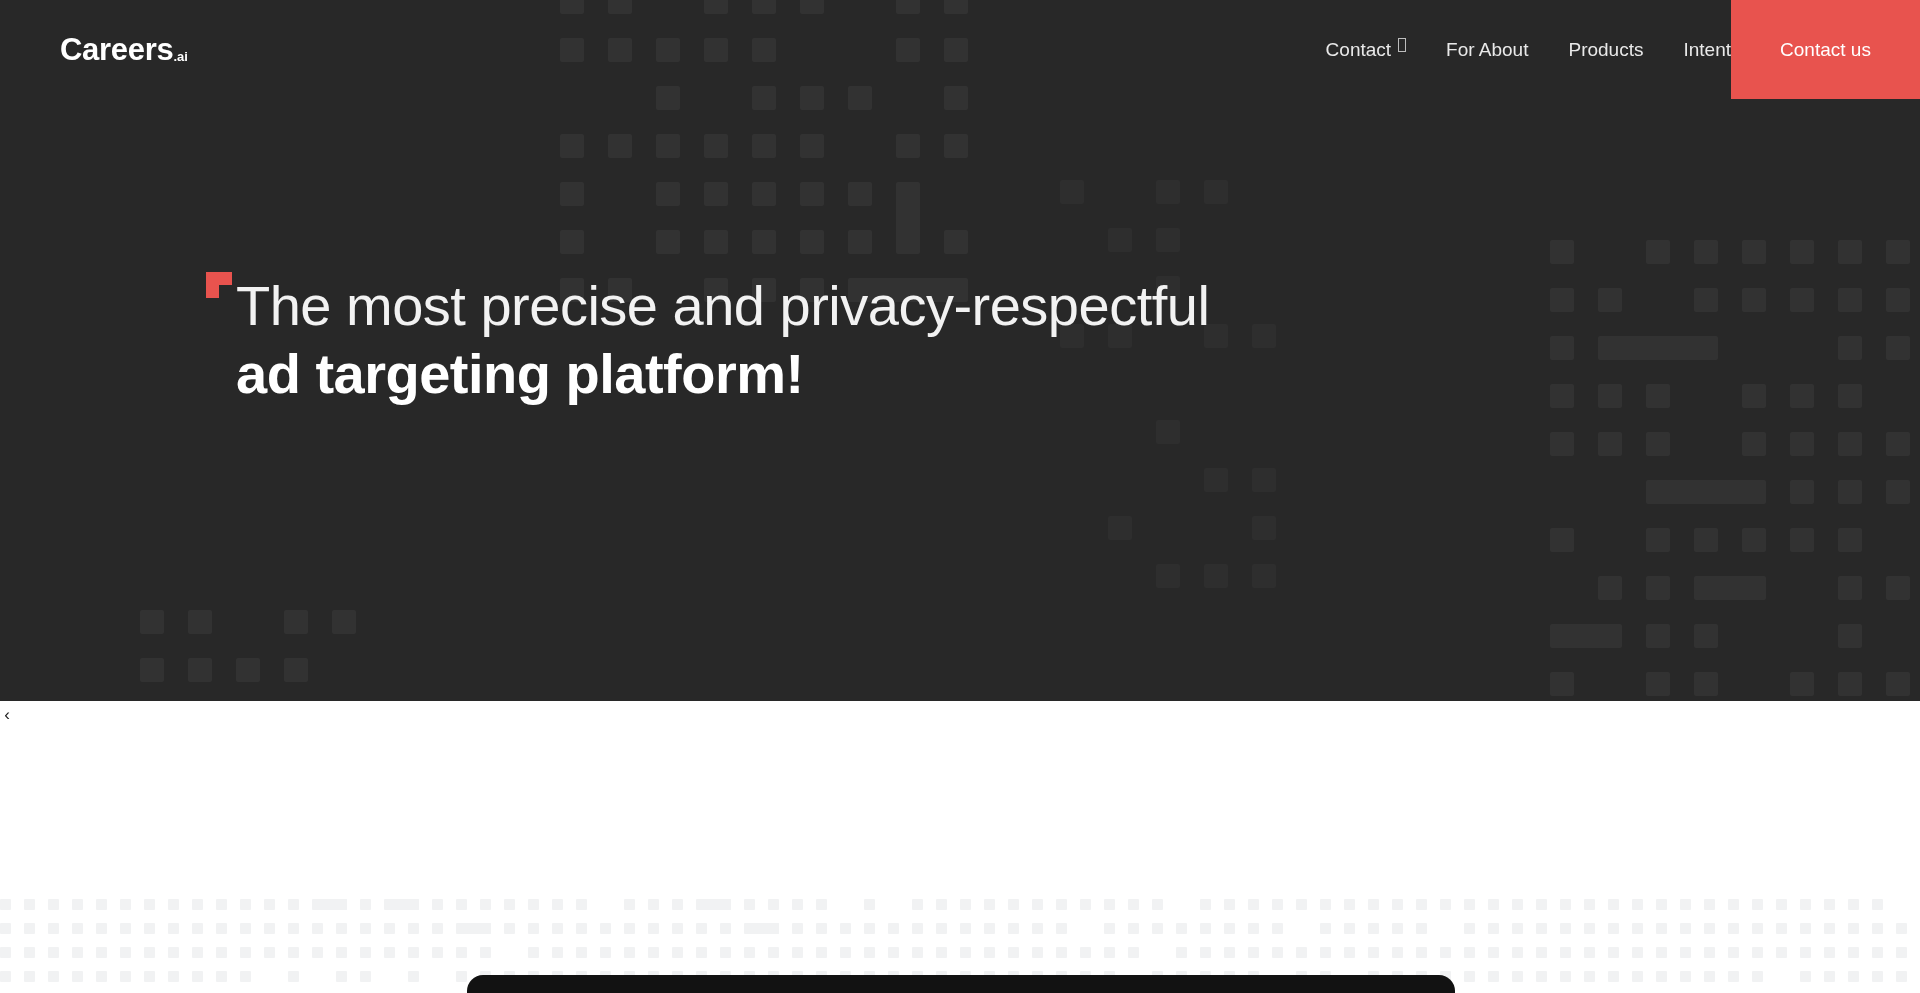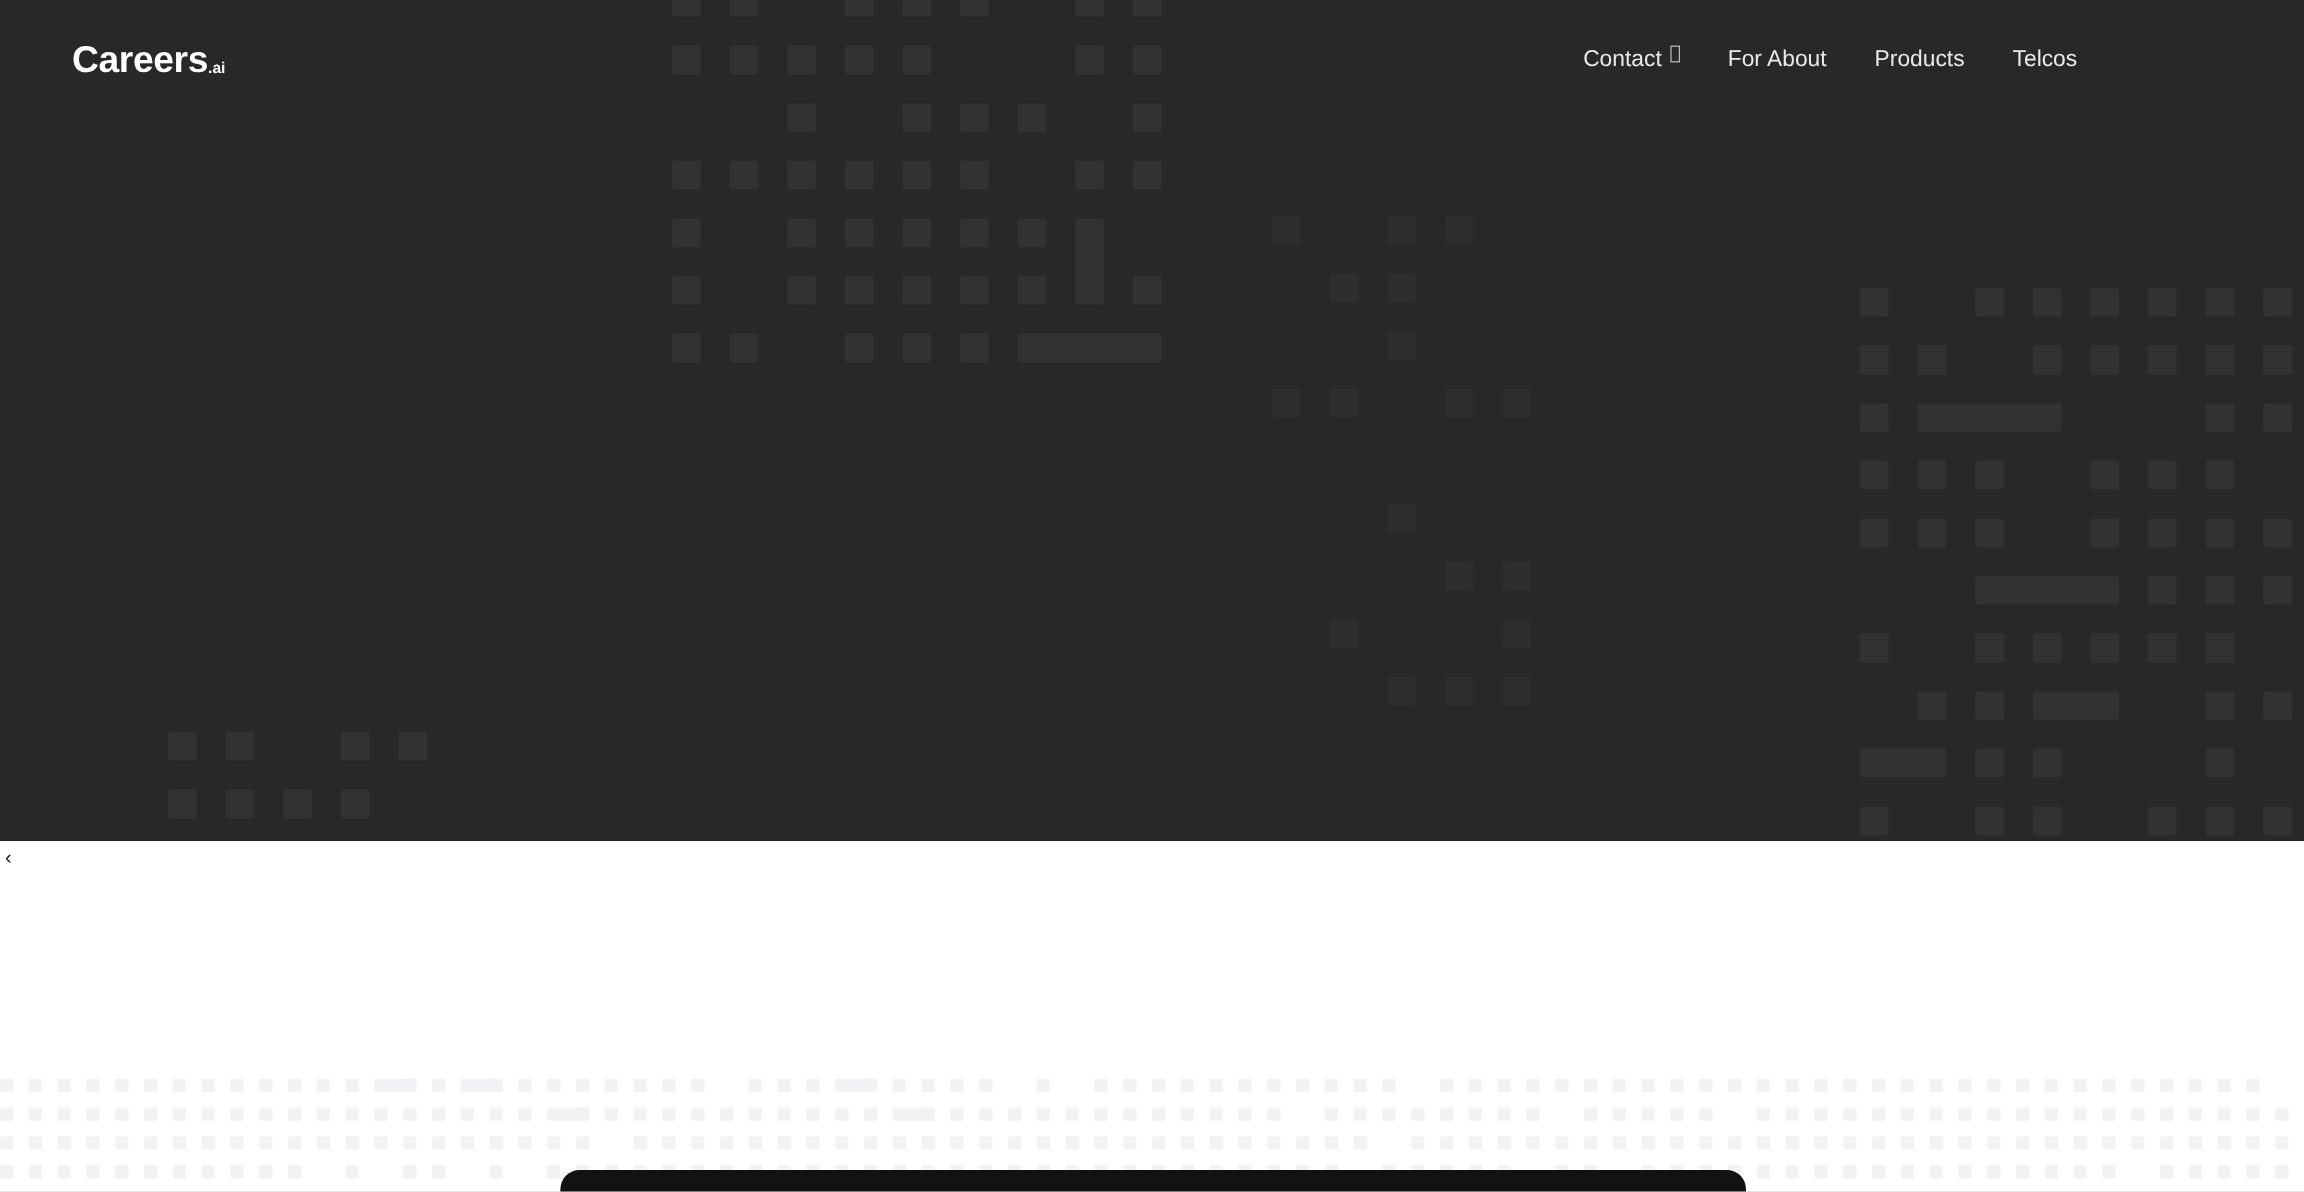--- a/index.html
+++ b/index.html
@@ -359,27 +359,36 @@
 
         <div class="navlink">
           <span>For About</span>
         </div>
 
         <div class="navlink">
           <span>Products</span>
         </div>
 
         <div class="navlink">
-          <span>Telcos</span>
+          <span>Intent</span>
         </div>
 
       </div>
 
+      <button class="contact-btn">Contact us</button>
     </nav>
 
+    <div class="hero-copy">
+      <div class="corner-mark">
+        <i class="a"></i>
+          <i class="b"></i>
+      </div>
+      <div class="h1-line1">The most precise and privacy-respectful</div>
+      <div class="h1-line2">ad targeting platform!</div>
+    </div>
 
   </section>
 
   <div class="carousel-prev">
     <span>‹</span>
   </div>
 
   <section class="lower">
 
 

